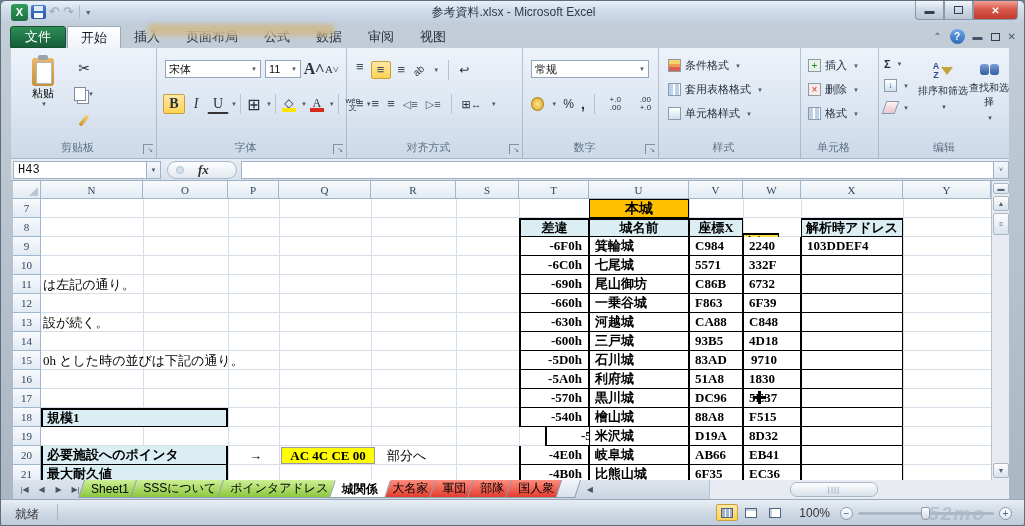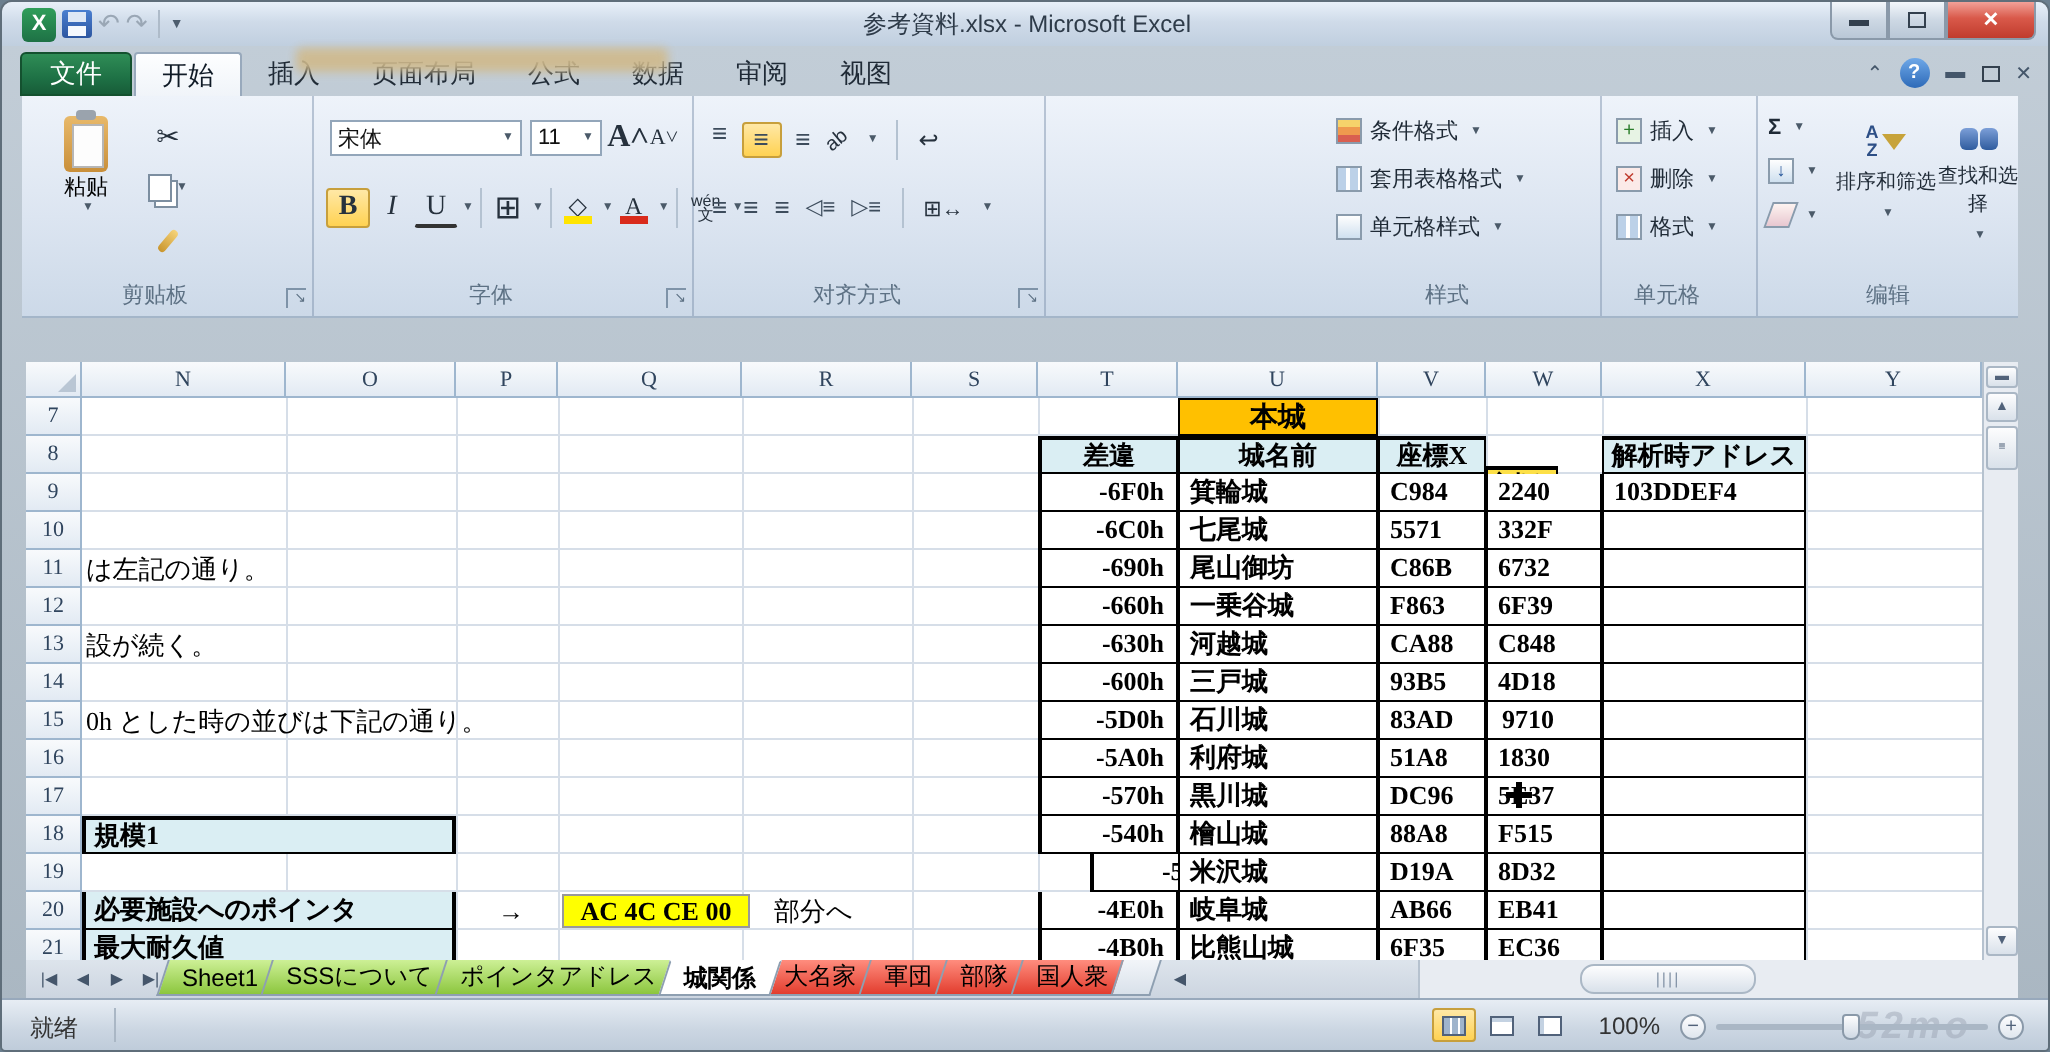--- a/index.html
+++ b/index.html
@@ -252,20 +252,37 @@
         <span class="ibtn lines" style="font-size:11px">◁≡</span>
         <span class="ibtn lines" style="font-size:11px">▷≡</span>
         <span class="vsep"></span>
         <span class="ibtn" style="font-size:11px">⊞↔</span>
           <span class="dd">▼</span>
       </div>
       <div class="glabel">对齐方式</div>
       <div class="glaunch">↘</div>
     </div>
 
+    <div class="rgroup" style="left:512px;width:136px">
+      <div class="abs combo" style="left:8px;top:12px;width:118px">
+          <span>常规</span>
+          <span class="dd">▼</span>
+        </div>
+      <div class="abs" style="left:8px;top:46px;display:flex;gap:5px;align-items:center">
+        <span class="coin"></span>
+          <span class="dd">▼</span>
+        <span class="ibtn" style="font-size:12px">%</span>
+        <span class="ibtn" style="font-size:14px;font-weight:bold">,</span>
+        <span class="vsep"></span>
+        <span class="ibtn decsm">+.0 .00</span>
+        <span class="ibtn decsm">.00 +.0</span>
+      </div>
+      <div class="glabel">数字</div>
+      <div class="glaunch">↘</div>
+    </div>
 
     <div class="rgroup" style="left:648px;width:142px">
       <div class="abs rowbtn" style="left:6px;top:8px">
           <span class="sq cf"></span>
           <span>条件格式</span>
           <span class="dd">▼</span>
         </div>
       <div class="abs rowbtn" style="left:6px;top:32px">
           <span class="sq tbl"></span>
           <span>套用表格格式</span>
@@ -324,20 +341,30 @@
             <i></i>
             <i></i>
           </span>
         <span>查找和选择</span>
         <span class="dd" style="margin-top:6px">▼</span>
       </div>
       <div class="glabel" style="right:0">编辑</div>
     </div>
   </div>
 
+  <div id="fbar" class="abs">
+    <div id="namebox">H43</div>
+    <div id="name-dd">▼</div>
+    <div id="fx-pill">
+      <span class="dot"></span>
+      <span id="fx-label">fx</span>
+    </div>
+    <div id="fml"></div>
+    <div id="fml-dd">˅</div>
+  </div>
 
   <div id="gridarea" class="abs">
     <div id="selall"></div>
   <div class="chead" style="left: 28px; top: 0px; width: 102px; height: 18px;">N</div>
       <div class="chead" style="left: 130px; top: 0px; width: 85px; height: 18px;">O</div>
       <div class="chead" style="left: 215px; top: 0px; width: 51px; height: 18px;">P</div>
       <div class="chead" style="left: 266px; top: 0px; width: 92px; height: 18px;">Q</div>
       <div class="chead" style="left: 358px; top: 0px; width: 85px; height: 18px;">R</div>
       <div class="chead" style="left: 443px; top: 0px; width: 63px; height: 18px;">S</div>
       <div class="chead" style="left: 506px; top: 0px; width: 70px; height: 18px;">T</div>

